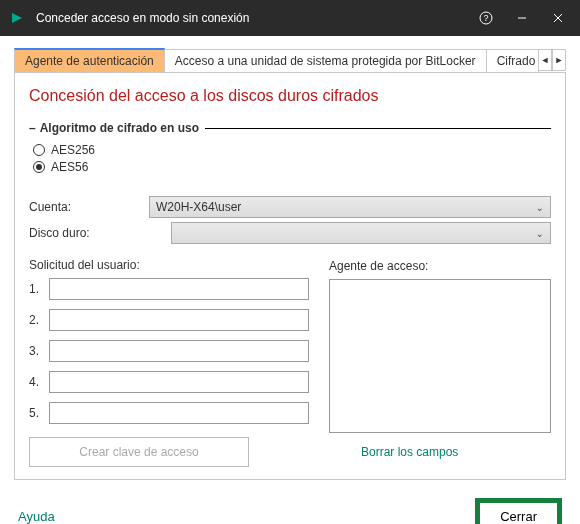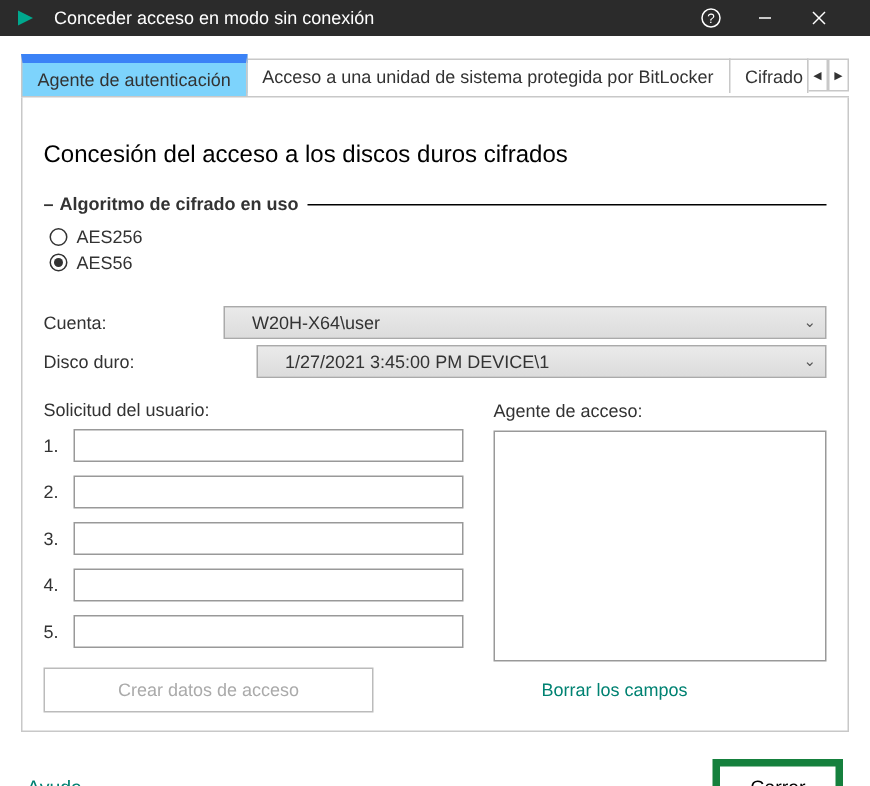--- a/index.html
+++ b/index.html
@@ -8,24 +8,24 @@
       font-size: 12px;
       background: #fff;
       width: 580px;
       height: 524px;
       overflow: hidden;
       color: #333;
     }
     .titlebar {
       background: #2b2b2b;
       color: #fff;
-      height: 24px;
-      display: flex;
-      align-items: center;
-      padding: 0 16px 0 10px;
+      height: 36px;
+      display: flex;
+      align-items: center;
+      padding: 0 4px 0 10px;
     }
     .titlebar .app-icon {
       width: 16px; height: 16px;
       margin-right: 10px;
       display: inline-flex;
       align-items: center;
     }
     .titlebar .title {
       flex: 1;
       font-size: 12px;
@@ -51,22 +51,22 @@
       border-bottom: none;
       padding: 4px 10px;
       background: #fff;
       font-size: 12px;
       white-space: nowrap;
       cursor: pointer;
       margin-right: -1px;
       position: relative;
     }
     .tab.active {
-      border-top: 6px solid #3b82f6;
-      background: #7dd3fc;
+      border-top: 2px solid #3b82f6;
+      background: #fdba74;
       z-index: 2;
     }
     .tab.truncate {
       max-width: 82px;
       overflow: hidden;
       text-overflow: clip;
     }
     .tab-nav {
       display: flex;
       margin-left: auto;
@@ -79,23 +79,22 @@
       cursor: pointer;
       background: #fff;
     }
     .panel {
       border: 1px solid #c8c8c8;
       border-top: none;
       padding: 14px 14px 12px 14px;
     }
     .page-title {
       font-size: 16px;
-      color: #000000;
+      color: #b91c1c;
       margin-bottom: 16px;
-      margin-top: 16px;
     }
     .fieldset-label {
       display: flex;
       align-items: center;
       font-weight: bold;
       font-size: 12px;
       margin-bottom: 8px;
     }
     .fieldset-label .dash {
       margin-right: 4px;
@@ -134,21 +133,21 @@
       width: 120px;
       font-size: 12px;
     }
     .combo {
       flex: 1;
       height: 22px;
       background: linear-gradient(#eaeaea, #dcdcdc);
       border: 1px solid #aaa;
       display: flex;
       align-items: center;
-      padding: 0 18px;
+      padding: 0 6px;
       font-size: 12px;
       position: relative;
       cursor: pointer;
     }
     .combo .chev {
       position: absolute;
       right: 6px;
       font-size: 10px;
       color: #555;
     }
@@ -293,21 +292,20 @@
     <div class="form-row">
       <label>Cuenta:</label>
       <div class="combo">
         <span>W20H-X64\user</span>
         <span class="chev">⌄</span>
       </div>
     </div>
     <div class="form-row" style="margin-top:4px;gap:22px;">
       <label>Disco duro:</label>
       <div class="combo">
-        <span>1/27/2021 3:45:00 PM  DEVICE\1</span>
         <span class="chev">⌄</span>
       </div>
     </div>
 
     <div class="two-col">
       <div class="col-left">
         <div class="sub-label">Solicitud del usuario:</div>
         <div class="req-row">
             <span class="num">1.</span>
             <input type="text" style="">
@@ -329,21 +327,21 @@
             <input type="text" style="">
           </div>
       </div>
       <div class="col-right">
         <div class="sub-label">Agente de acceso:</div>
         <div class="accesskey-box"></div>
       </div>
     </div>
 
     <div class="action-row">
-      <button class="btn wide disabled">Crear datos de acceso</button>
+      <button class="btn wide disabled">Crear clave de acceso</button>
       <button class="btn teal" style="margin-left:78px;">Borrar los campos</button>
     </div>
   </div>
 </div>
 
 <div class="footer">
   <span class="help">Ayuda</span>
   <button class="close-btn">Cerrar</button>
 </div>
 

